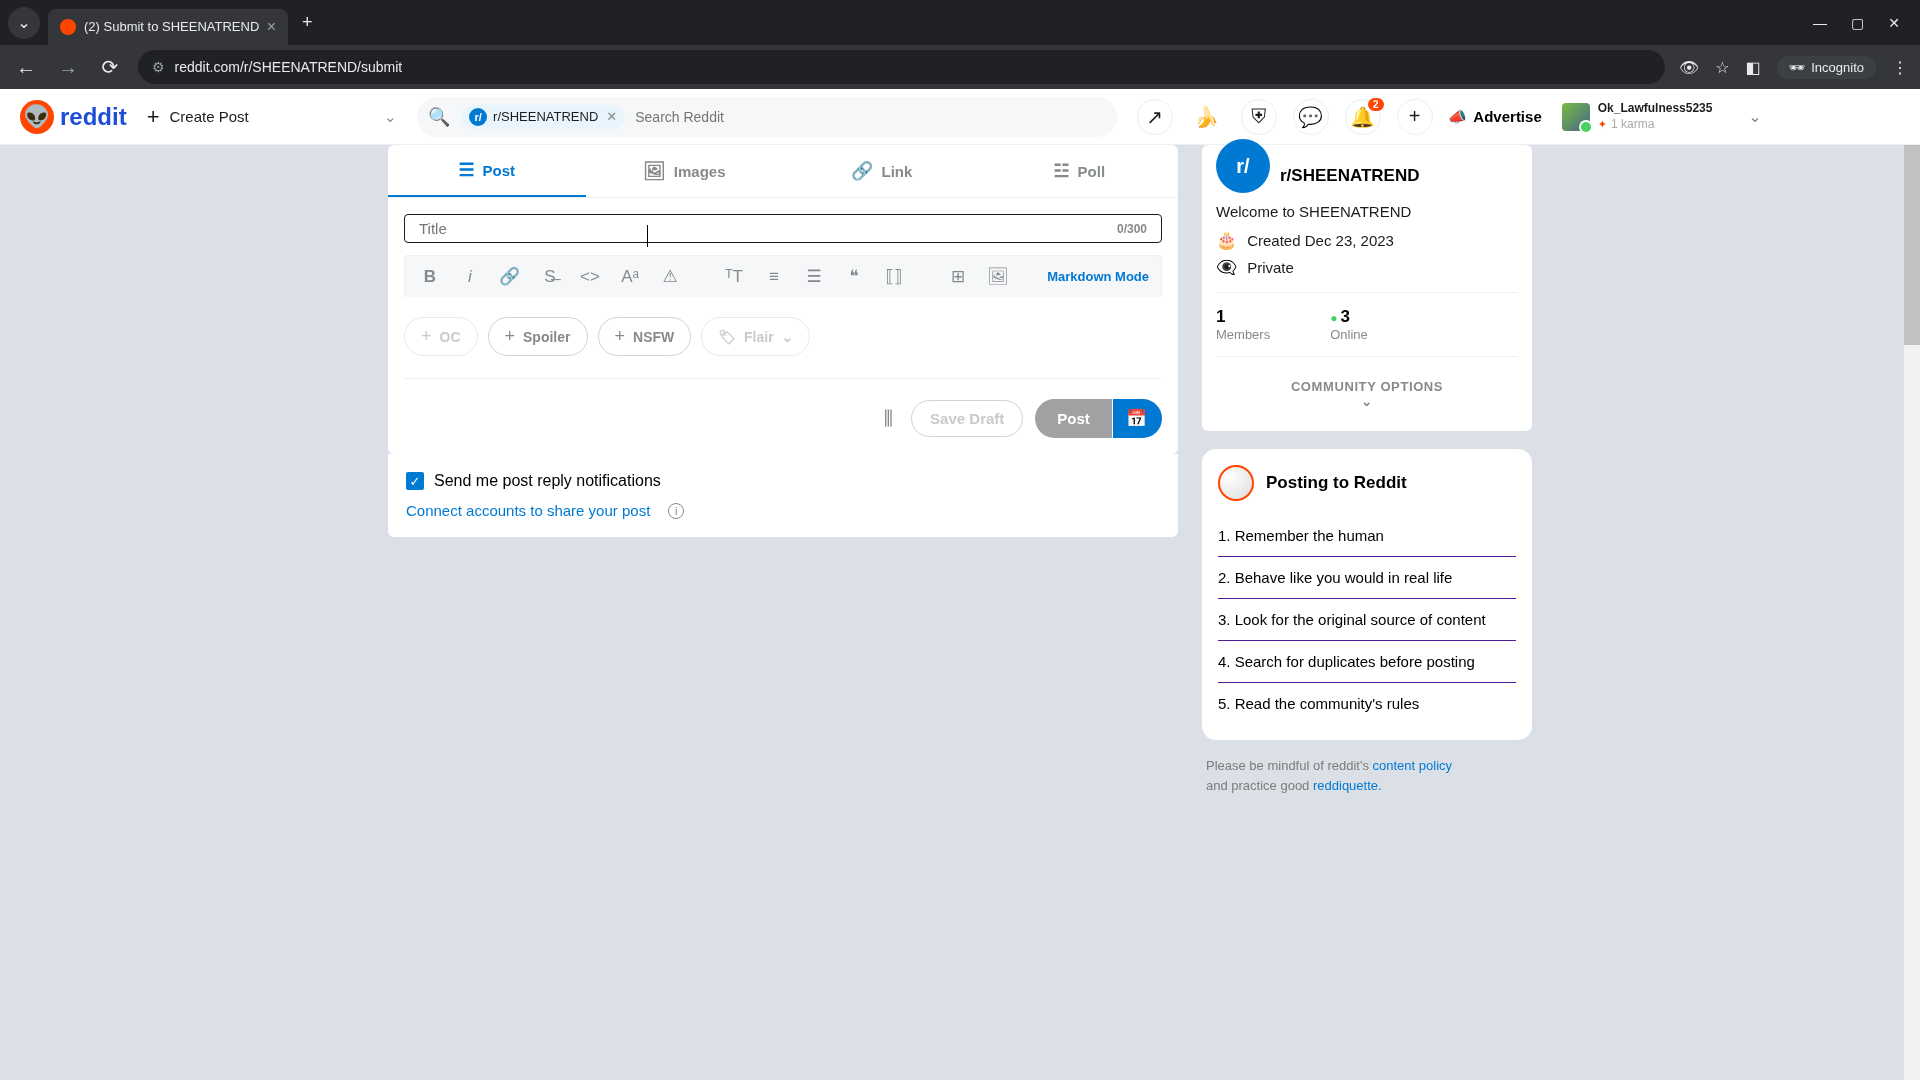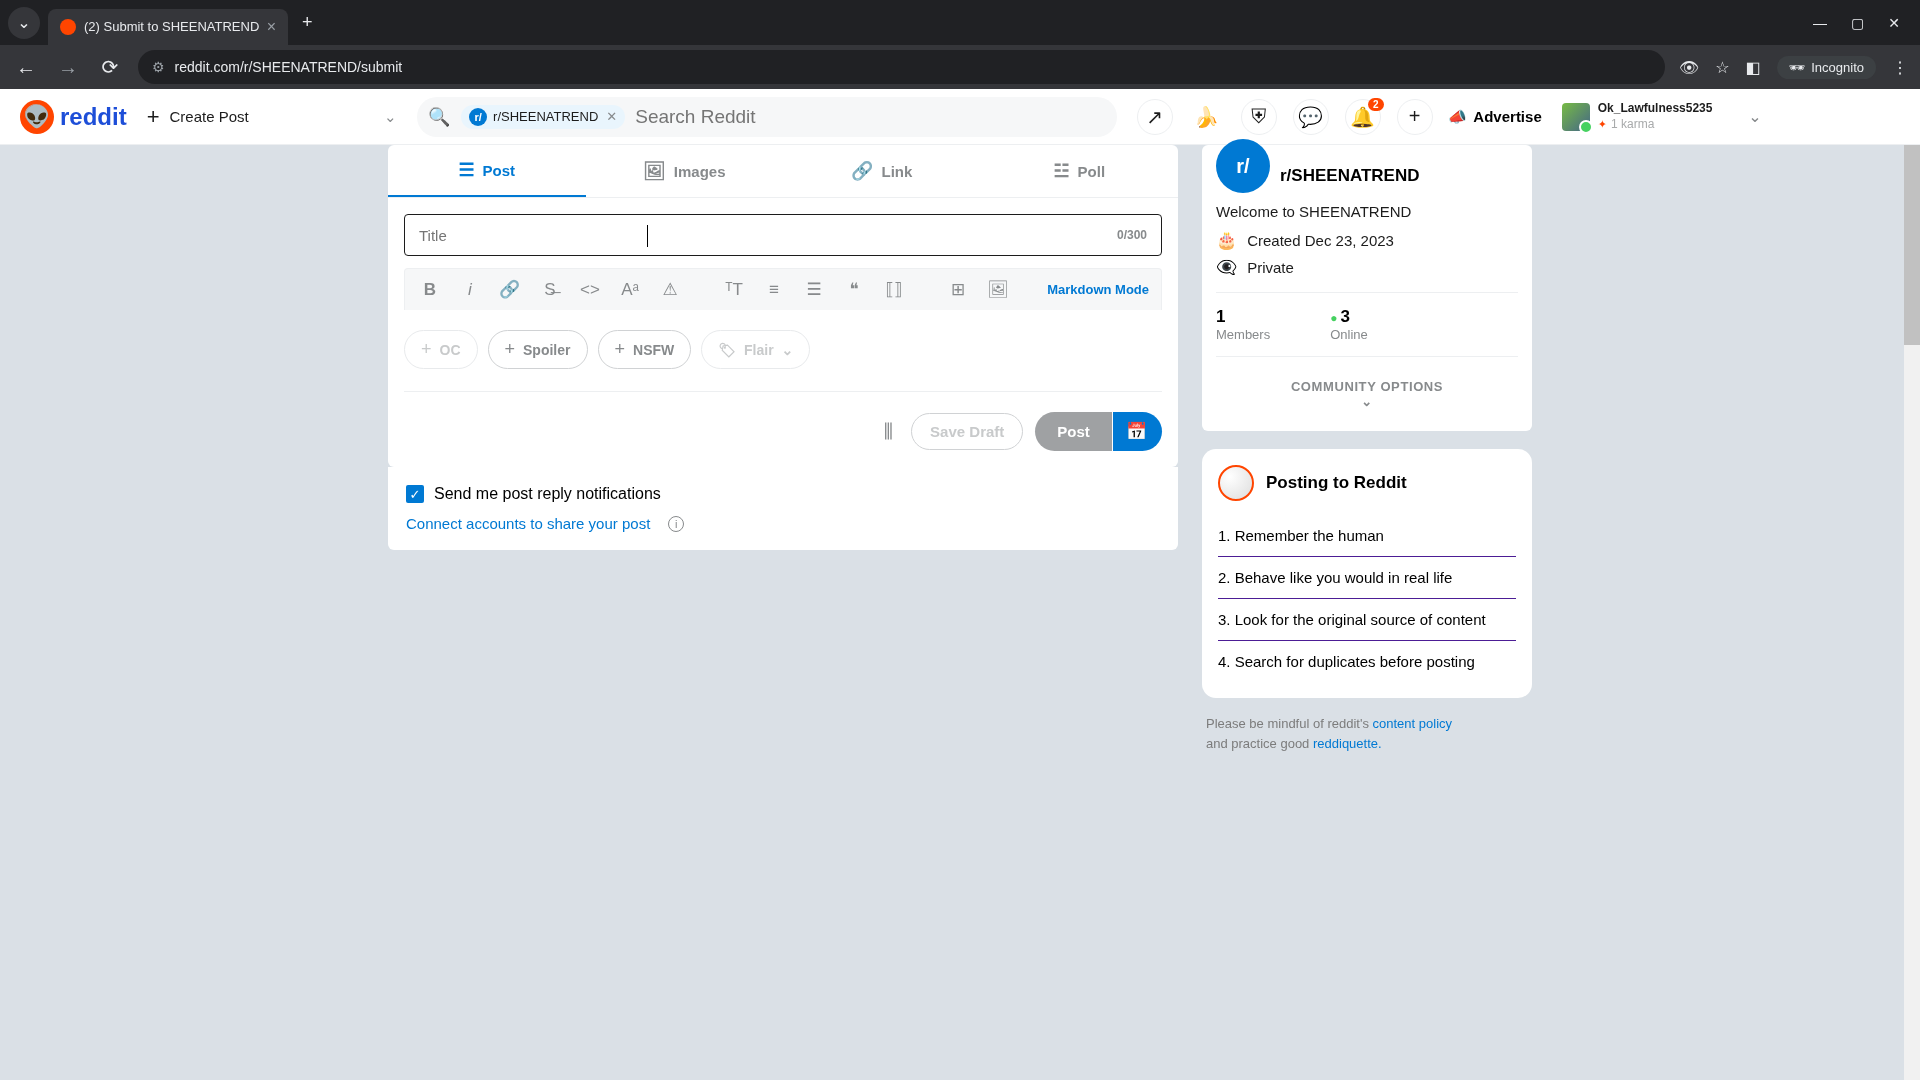--- a/index.html
+++ b/index.html
@@ -28,21 +28,21 @@
 .reddit-logo .circle { width: 34px; height: 34px; background: #ff4500; border-radius: 50%; display: flex; align-items: center; justify-content: center; color: #fff; font-size: 22px; }
 .reddit-logo .text { color: #1d4ed8; font-weight: 700; font-size: 24px; }
 .create-post-dd { display: flex; align-items: center; gap: 10px; font-size: 15px; color: #1c1c1c; width: 250px; }
 .create-post-dd .plus { font-size: 22px; color: #1c1c1c; }
 .create-post-dd .chev { margin-left: auto; color: #878a8c; }
 .search-wrap { flex: 1; max-width: 700px; display: flex; align-items: center; background: #f6f7f8; border-radius: 20px; height: 40px; padding: 0 12px; gap: 10px; }
 .search-wrap .mag { color: #878a8c; font-size: 18px; }
 .search-chip { background: #e9f5fd; border-radius: 14px; padding: 3px 8px; display: flex; align-items: center; gap: 6px; font-size: 13px; color: #1c1c1c; }
 .search-chip .dot { width: 18px; height: 18px; background: #0079d3; border-radius: 50%; color: #fff; font-size: 11px; display: flex; align-items: center; justify-content: center; font-weight: 700; }
 .search-chip .x { color: #878a8c; font-size: 13px; margin-left: 2px; }
-.search-input { border: none; background: transparent; font-size: 19px; flex: 1; outline: none; color: #1c1c1c; }
+.search-input { border: none; background: transparent; font-size: 14px; flex: 1; outline: none; color: #1c1c1c; }
 .header-icons { display: flex; gap: 16px; align-items: center; }
 .hicon { width: 36px; height: 36px; border-radius: 50%; display: flex; align-items: center; justify-content: center; color: #1c1c1c; font-size: 20px; position: relative; }
 .hicon.outline { border: 1px solid #edeff1; }
 .hicon .badge { position: absolute; top: -2px; right: -4px; background: #ff4500; color: #fff; border-radius: 10px; font-size: 10px; padding: 1px 5px; font-weight: 700; }
 .advertise-btn { display: flex; align-items: center; gap: 6px; border: none; background: transparent; font-size: 15px; font-weight: 600; }
 .user-menu { display: flex; align-items: center; gap: 8px; min-width: 200px; }
 .user-menu .avatar { width: 28px; height: 28px; border-radius: 4px; background: linear-gradient(135deg,#7b4,#468); position: relative; }
 .user-menu .avatar::after { content:""; position:absolute; right:-3px; bottom:-3px; width:10px; height:10px; background:#46d160; border:2px solid #fff; border-radius:50%; }
 .user-info { font-size: 12px; line-height: 1.3; }
 .user-info .name { font-weight: 600; color: #1c1c1c; }
@@ -55,21 +55,21 @@
 .left-col { width: 790px; }
 .right-col { width: 330px; }
 
 .post-card { background: #fff; border-radius: 6px; margin-top: 0; }
 .tabs { display: flex; border-bottom: 1px solid #edeff1; }
 .tab-item { flex: 1; display: flex; align-items: center; justify-content: center; gap: 8px; height: 52px; color: #878a8c; font-weight: 700; font-size: 15px; cursor: pointer; }
 .tab-item.active { color: #0079d3; border-bottom: 2px solid #0079d3; }
 .tab-item .ticon { font-size: 18px; }
 
 .form-area { padding: 16px; }
-.title-input { width: 100%; border: 1px solid #1c1c1c; border-radius: 4px; height: 42px; padding: 3px 14px; display: flex; align-items: center; position: relative; }
+.title-input { width: 100%; border: 1px solid #1c1c1c; border-radius: 4px; height: 29px; padding: 3px 14px; display: flex; align-items: center; position: relative; }
 .title-input input { border: none; outline: none; font-size: 15px; flex: 1; }
 .title-input .counter { color: #878a8c; font-size: 12px; font-weight: 600; }
 .title-input .cursor { position: absolute; left: 242px; top: 10px; width: 1px; height: 22px; background: #000; }
 
 .toolbar { display: flex; align-items: center; padding: 10px 12px; background: #f6f7f8; border-radius: 4px 4px 0 0; margin-top: 12px; gap: 14px; color: #878a8c; font-size: 17px; border: 1px solid #edeff1; border-bottom: none; }
 .toolbar .tb { width: 26px; text-align: center; cursor: pointer; }
 .toolbar .markdown { margin-left: auto; color: #0079d3; font-weight: 700; font-size: 13px; text-align: center; line-height: 1.2; }
 
 .body-input { border: 1px solid #edeff1; border-radius: 0 0 4px 4px; min-height: 140px; padding: 12px; color: #878a8c; font-size: 15px; position: relative; resize: vertical; }
 .body-input::after { content: ""; position: absolute; right: 2px; bottom: 2px; width: 12px; height: 12px; background: linear-gradient(135deg, transparent 50%, #c0c0c0 50%); }
@@ -321,20 +321,21 @@
 
     <div class="rules-card">
       <div class="rules-head">
         <div class="snoo"></div>
         <div class="rules-title">Posting to Reddit</div>
       </div>
       <div class="rule-item">1. Remember the human</div>
       <div class="rule-item">2. Behave like you would in real life</div>
       <div class="rule-item">3. Look for the original source of content</div>
       <div class="rule-item">4. Search for duplicates before posting</div>
+      <div class="rule-item">5. Read the community's rules</div>
     </div>
 
     <div class="footer-note">
       <span>Please be mindful of reddit's </span><a>content policy</a><br>
       <span> and practice good </span><a>reddiquette.</a>
     </div>
   </div>
 </div>
 
 <div class="scrollbar">

